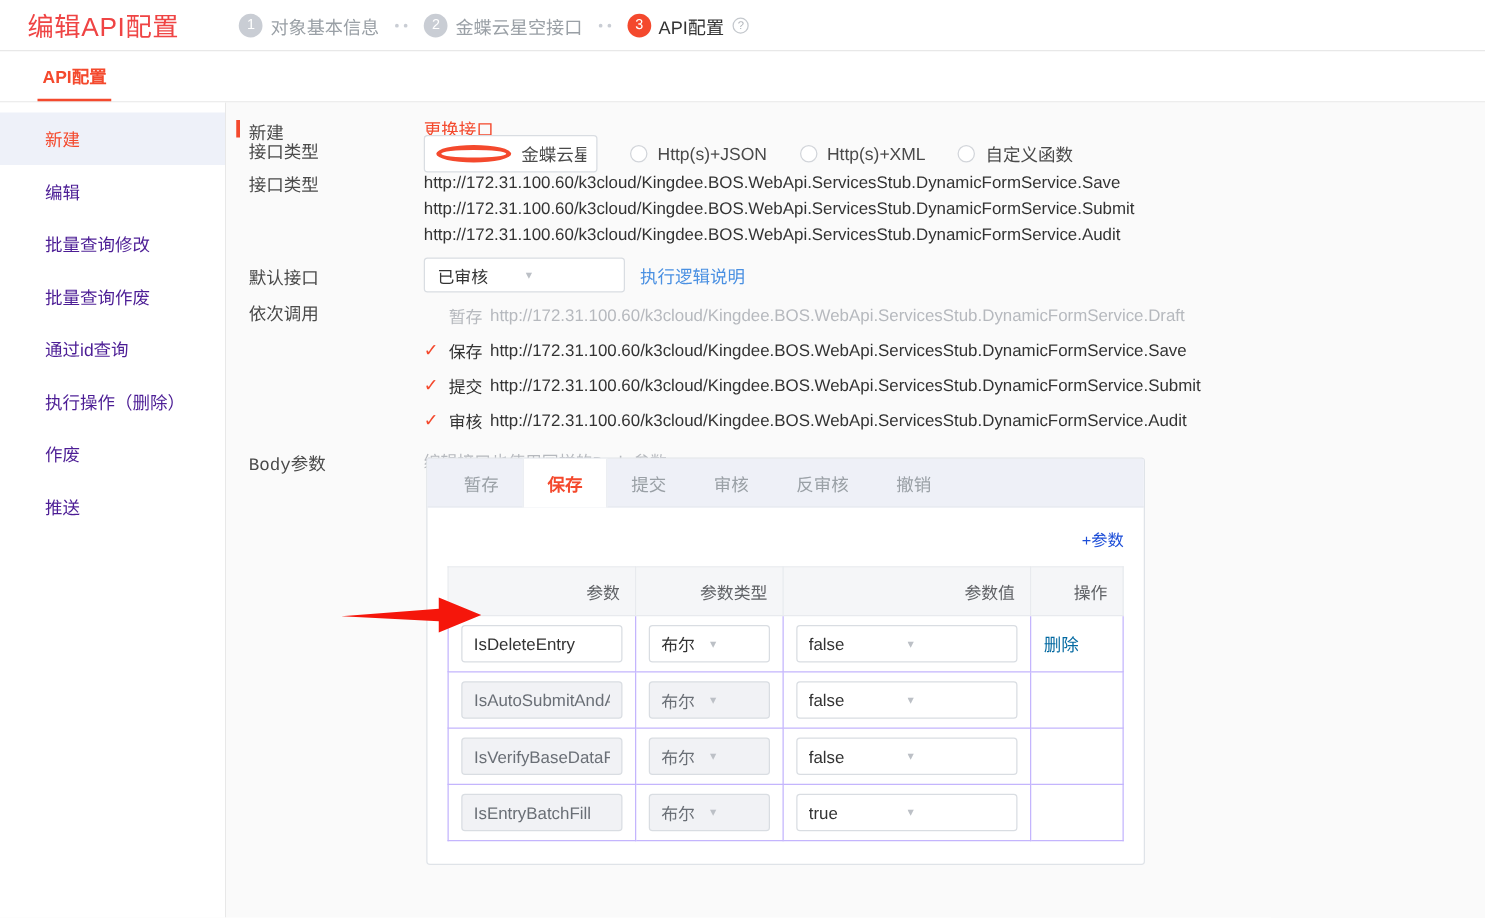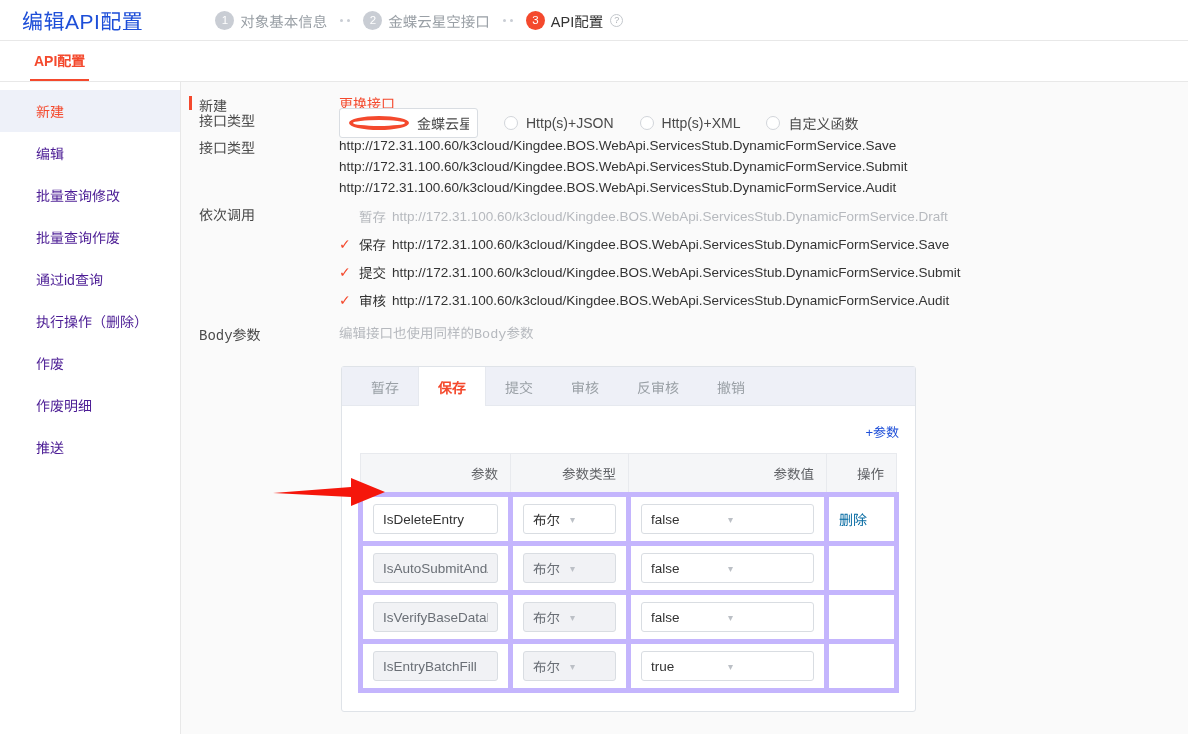--- a/index.html
+++ b/index.html
@@ -10,21 +10,21 @@
     font-size:14px; color:#333; background:#fff;
     overflow:hidden;
   }
 
   
   .topbar{
     height:41px; display:flex; align-items:center;
     border-bottom:1px solid #e8e8e8; background:#fff;
     padding-left:22px; position:relative;
   }
-  .app-title{ font-size:21px; color:#1d4ed8; letter-spacing:.5px; margin-right:72px; }
+  .app-title{ font-size:21px; color:#ef4444; letter-spacing:.5px; margin-right:48px; }
   .steps{ display:flex; align-items:center; }
   .step{ display:flex; align-items:center; }
   .step-num{
     width:19px; height:19px; border-radius:50%;
     color:#fff; font-size:11.5px; display:flex;
     align-items:center; justify-content:center;
     background:#c9cdd4; margin-right:6px;
   }
   .step.active .step-num{ background:#f4492d; }
   .step-label{ font-size:14.5px; color:#9aa0a6; }
@@ -136,21 +136,21 @@
   .panel-body{ padding:12px 16px 18px 16px; }
   .addparam{ text-align:right; color:#1d4ed8; font-size:13px; cursor:pointer; padding:4px 0 12px 0; }
 
   table.ptable{ width:100%; border-collapse:collapse; table-layout:fixed; }
   table.ptable th{
     background:#f5f6f8; font-weight:normal; text-align:right;
     font-size:13.5px; color:#606266; padding:9px 12px;
     border:1px solid #e8eaee; border-bottom:1px solid #e8eaee;
   }
   table.ptable td{
-    border:5px solid #c4b5fd; padding:7px 10px; vertical-align:middle;
+    border:1px solid #c4b5fd; padding:7px 10px; vertical-align:middle;
     background:#fff;
   }
   .col1{ width:150px; } .col2{ width:118px; } .col3{ width:198px; } .col4{ width:auto; }
 
   .inp{
     width:100%; height:30px; border:1px solid #d9dde2; border-radius:3px;
     background:#fff; font-size:13.5px; color:#333;
     padding:0 9px; font-family:inherit; outline:none;
   }
   .inp.ro{ background:#f1f2f5; color:#6a6f76; }
@@ -203,21 +203,20 @@
 <div class="layout">
 
   <div class="sidebar">
     <div class="side-item active">新建</div>
     <div class="side-item">编辑</div>
     <div class="side-item">批量查询修改</div>
     <div class="side-item">批量查询作废</div>
     <div class="side-item">通过id查询</div>
     <div class="side-item">执行操作（删除）</div>
     <div class="side-item">作废</div>
-    <div class="side-item">作废明细</div>
     <div class="side-item">推送</div>
   </div>
 
   <div class="content">
 
     <div class="frow row-newbuild">
       <div class="flabel bar">新建</div>
       <div class="fval">
         <span class="link-red">更换接口</span>
       </div>
@@ -249,20 +248,30 @@
 
     <div class="frow row-path">
       <div class="flabel">接口类型</div>
       <div class="fval">
         <div class="urlline">http://172.31.100.60/k3cloud/Kingdee.BOS.WebApi.ServicesStub.DynamicFormService.Save</div>
         <div class="urlline">http://172.31.100.60/k3cloud/Kingdee.BOS.WebApi.ServicesStub.DynamicFormService.Submit</div>
         <div class="urlline">http://172.31.100.60/k3cloud/Kingdee.BOS.WebApi.ServicesStub.DynamicFormService.Audit</div>
       </div>
     </div>
 
+    <div class="frow row-default">
+      <div class="flabel">默认接口</div>
+      <div class="fval" style="display:flex;align-items:center;">
+        <div class="select-box">
+          <span>已审核</span>
+          <span class="caret">▾</span>
+        </div>
+        <span class="link-blue">执行逻辑说明</span>
+      </div>
+    </div>
 
     <div class="frow row-seq">
       <div class="flabel">依次调用</div>
       <div class="fval">
         <div class="seqline dim">
           <span class="seqcheck"></span>
           <span class="seqname">暂存</span>
           <span class="sequrl">http://172.31.100.60/k3cloud/Kingdee.BOS.WebApi.ServicesStub.DynamicFormService.Draft</span>
         </div>
         <div class="seqline">

